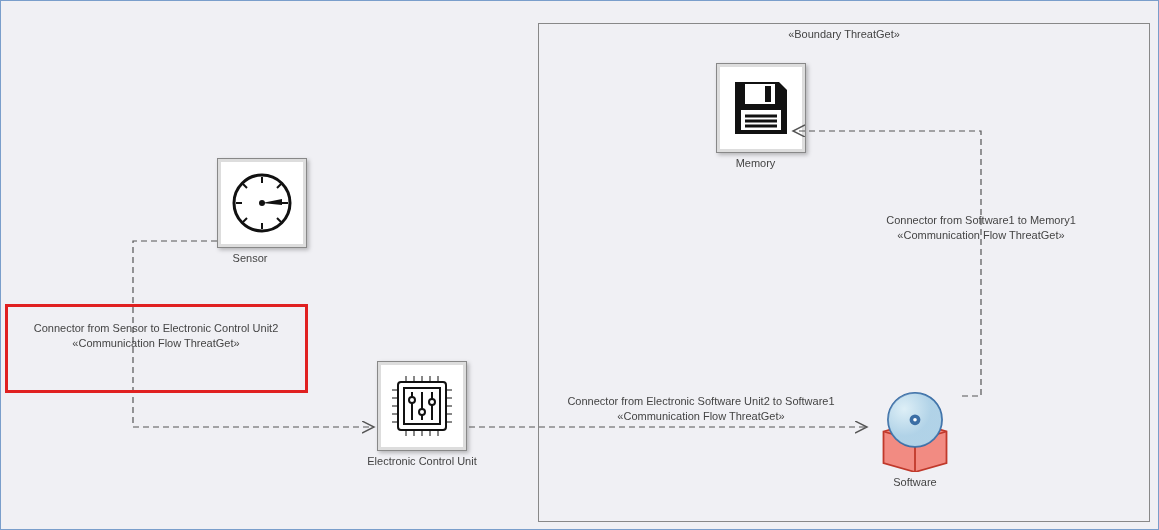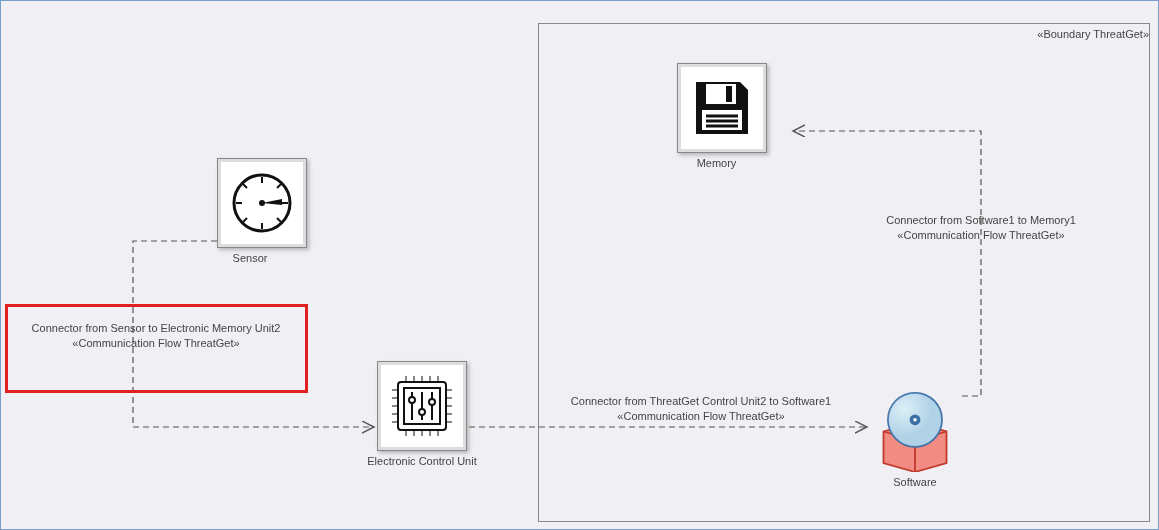--- a/index.html
+++ b/index.html
@@ -26,21 +26,21 @@
   
   .boundary {
     position: absolute;
     border: 1px solid #888;
     box-sizing: border-box;
   }
   .boundary-label {
     position: absolute;
     top: 4px;
     left: 0; right: 0;
-    text-align: right;
+    text-align: center;
     color: #444;
   }
 
   
   .node {
     position: absolute;
     text-align: center;
   }
   .icon-frame {
     width: 90px;
@@ -139,21 +139,21 @@
           <line x1="42" y1="18" x2="42" y2="46"></line>
         </g>
         <circle cx="22" cy="26" r="3" fill="#fff" stroke="#111" stroke-width="2"></circle>
         <circle cx="32" cy="38" r="3" fill="#fff" stroke="#111" stroke-width="2"></circle>
         <circle cx="42" cy="28" r="3" fill="#fff" stroke="#111" stroke-width="2"></circle>
       </svg>
     </div>
     <div class="node-label" style="white-space:nowrap; margin-left:-12px; margin-right:-12px;">Electronic Control Unit</div>
   </div>
 
-  <div class="node" style="left:676px; top:62px; width:79px;">
+  <div class="node" style="left:715px; top:62px; width:79px;">
     <div class="icon-frame">
       <svg viewBox="0 0 64 64" width="64" height="64">
         <path d="M6 6 h44 l8 8 v44 h-52 z" fill="#111"></path>
         <rect x="16" y="8" width="30" height="20" fill="#fff"></rect>
         <rect x="36" y="10" width="6" height="16" fill="#111"></rect>
         <rect x="12" y="34" width="40" height="20" fill="#fff"></rect>
         <g stroke="#111" stroke-width="3">
           <line x1="16" y1="40" x2="48" y2="40"></line>
           <line x1="16" y1="45" x2="48" y2="45"></line>
           <line x1="16" y1="50" x2="48" y2="50"></line>
@@ -194,26 +194,26 @@
     </defs>
 
     <path d="M 216 240 L 132 240 L 132 426 L 373 426" fill="none" stroke="#555" stroke-width="1.2" stroke-dasharray="6 4" marker-end="url(#arrow)"></path>
 
     <path d="M 468 426 L 866 426" fill="none" stroke="#555" stroke-width="1.2" stroke-dasharray="6 4" marker-end="url(#arrow)"></path>
 
     <path d="M 961 395 L 980 395 L 980 130 L 792 130" fill="none" stroke="#555" stroke-width="1.2" stroke-dasharray="6 4" marker-end="url(#arrow)"></path>
   </svg>
 
   <div class="conn-label" style="left:10px; top:320px; width:290px; text-align:center;">
-    <div>Connector from Sensor to Electronic Memory Unit2</div>
+    <div>Connector from Sensor to Electronic Control Unit2</div>
     <div>«Communication Flow ThreatGet»</div>
   </div>
 
   <div class="conn-label" style="left:540px; top:393px; width:320px;">
-    <div>Connector from ThreatGet Control Unit2 to Software1</div>
+    <div>Connector from Electronic Software Unit2 to Software1</div>
     <div>«Communication Flow ThreatGet»</div>
   </div>
 
   <div class="conn-label" style="left:860px; top:212px; width:240px;text-align:center;">
     <div>Connector from Software1 to Memory1</div>
     <div>«Communication Flow ThreatGet»</div>
   </div>
 
   <div class="highlight-box" style="left:4px; top:303px; width:303px; height:89px;"></div>
 

